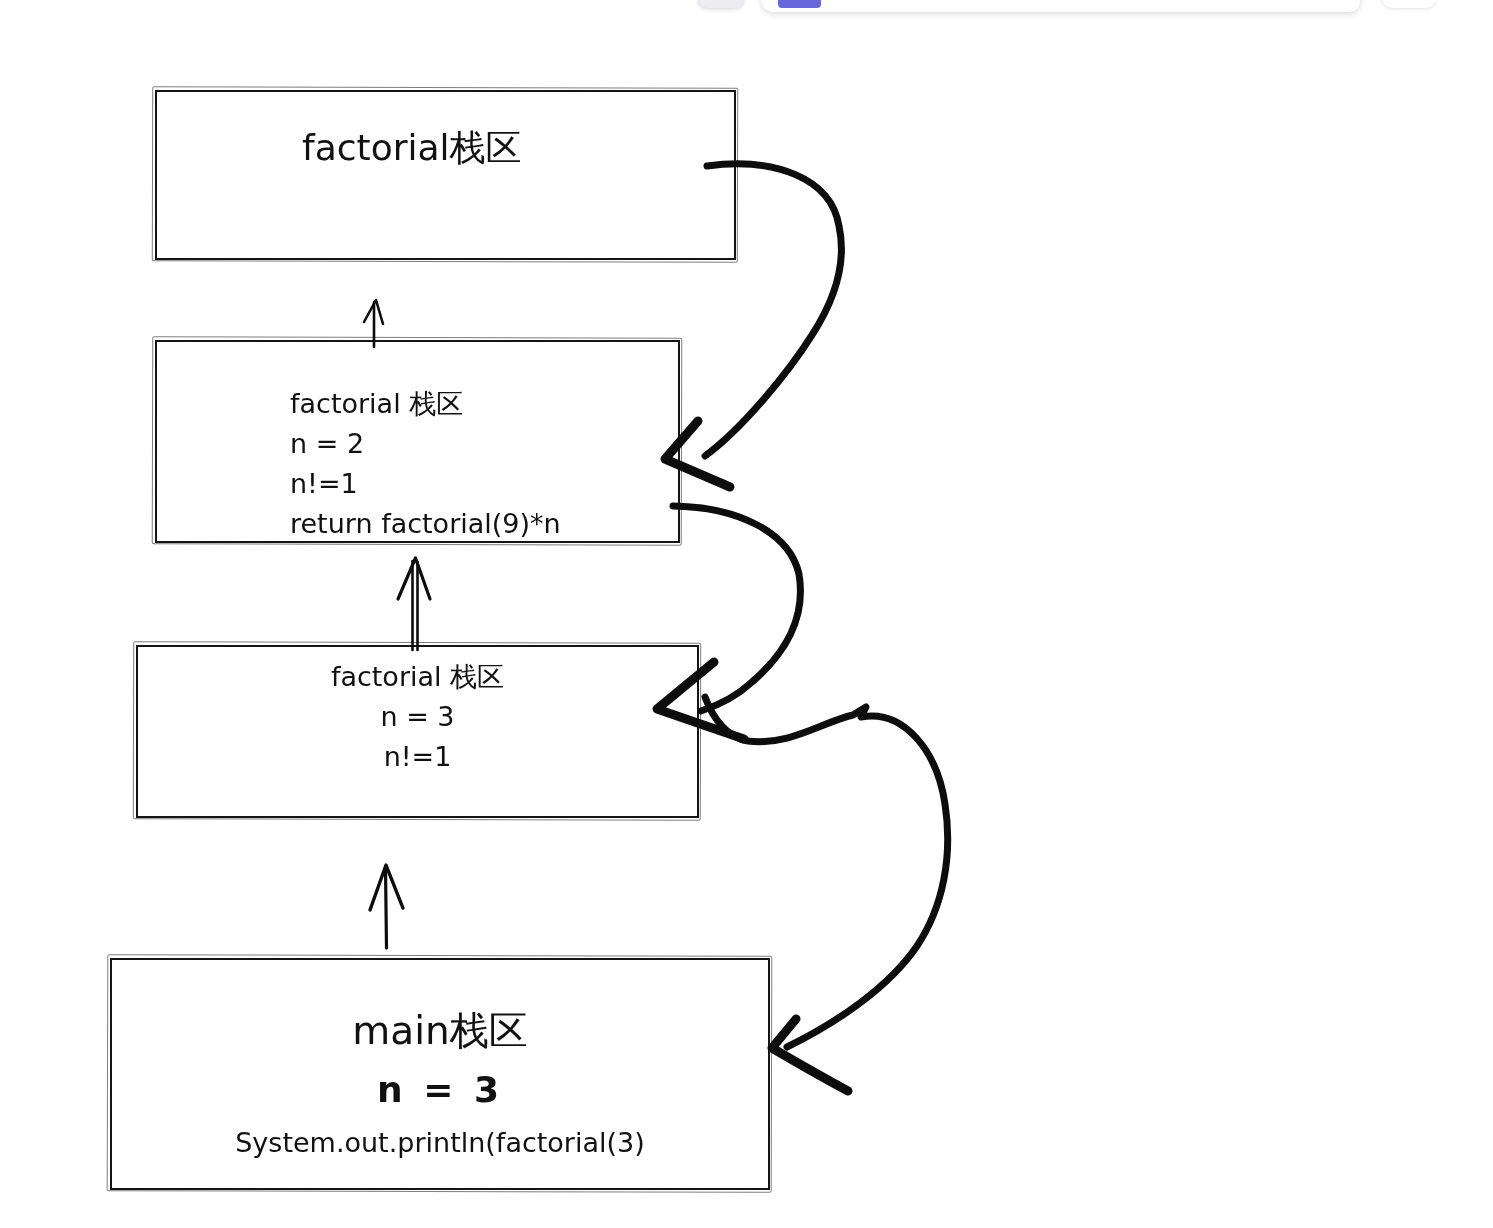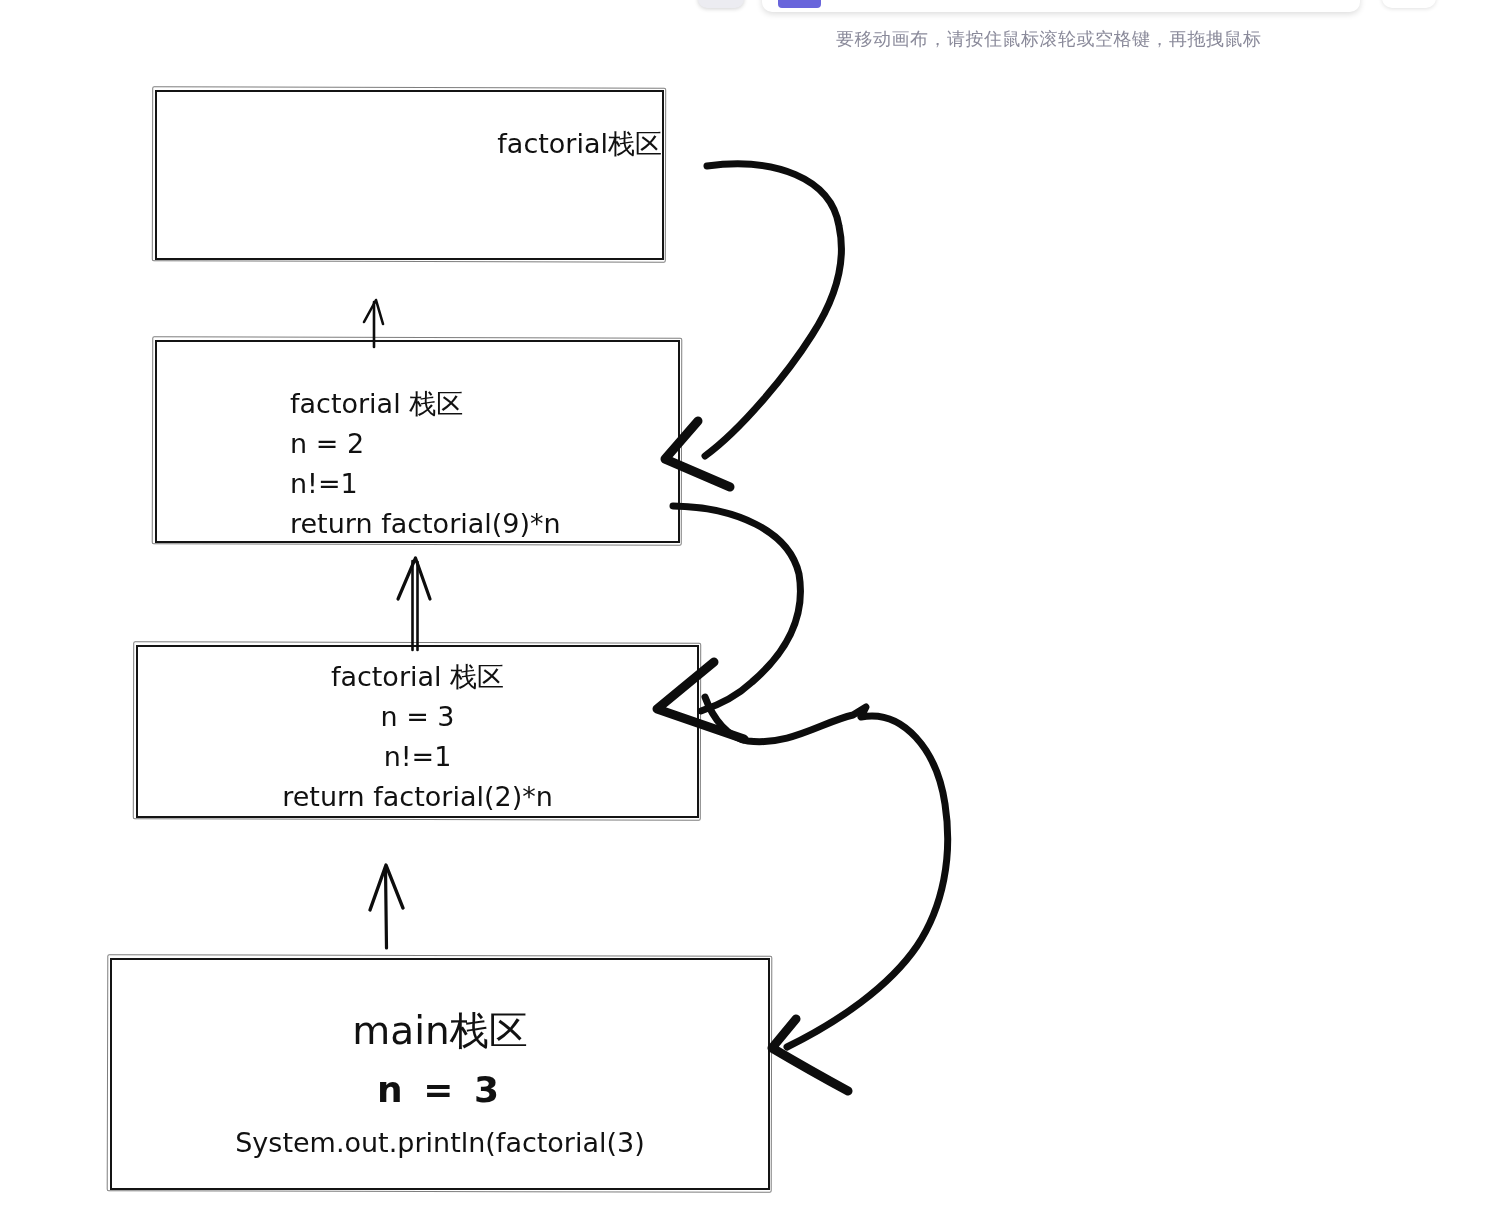--- a/index.html
+++ b/index.html
@@ -31,22 +31,22 @@
     position:absolute; left:836px; top:27px; width:470px;
     font-size:18px; letter-spacing:0.5px; color:#8a8a9a; white-space:nowrap;
   }
 
   
   .frame {
     position:absolute; border:2.5px solid #141414; background:transparent;
     color:#111; line-height:1;
   }
   .frame .t-line { display:block; }
-  #frame1 { left:155px; top:90px;  width:509px; height:170px;
-            font-size:27px; padding:38px 0 0 145px;text-align:right; }
+  #frame1 { left:155px; top:90px;  width:581px; height:170px;
+            font-size:36px; padding:38px 0 0 145px; }
   #frame1 .t-line { height:42px; }
   #frame2 { left:155px; top:340px; width:525px; height:203px;
             font-size:27px; padding:48px 0 0 133px; }
   #frame2 .t-line { height:40px; }
   #frame3 { left:136px; top:645px; width:563px; height:173px;
             font-size:27px; padding:10px 0 0 0; text-align:center; }
   #frame3 .t-line { height:40px; line-height:40px; }
   #frame4 { left:110px; top:958px; width:660px; height:232px;
             font-size:27px; padding:40px 0 12px 0; text-align:center; }
   #frame4 .line-title { font-size:39px; height:62px; line-height:62px; }
@@ -71,38 +71,36 @@
 </head>
 <body>
 
 <div class="stage">
 
   <div class="menu-island"></div>
   <div class="toolbar-island">
     <div class="active-tool" style="background-color: rgb(105, 101, 219);"></div>
   </div>
   <div class="right-island"></div>
-  <div class="canvas-hint">要移动画布，请按住鼠标滚轮或空格键，再拖拽鼠标</div>
 
   <div class="frame" id="frame1">
     <span class="t-line">factorial栈区</span>
   </div>
 
   <div class="frame" id="frame2">
     <span class="t-line">factorial 栈区</span>
     <span class="t-line">n = 2</span>
     <span class="t-line">n!=1</span>
     <span class="t-line">return factorial(9)*n</span>
   </div>
 
   <div class="frame" id="frame3">
     <span class="t-line">factorial 栈区</span>
     <span class="t-line">n = 3</span>
     <span class="t-line">n!=1</span>
-    <span class="t-line">return factorial(2)*n</span>
   </div>
 
   <div class="frame" id="frame4">
     <span class="t-line line-title">main栈区</span>
     <span class="t-line line-big">n = 3</span>
     <span class="t-line line-code">System.out.println(factorial(3)</span>
   </div>
 
   <svg class="arrows" viewBox="0 0 1493 1228">
 

